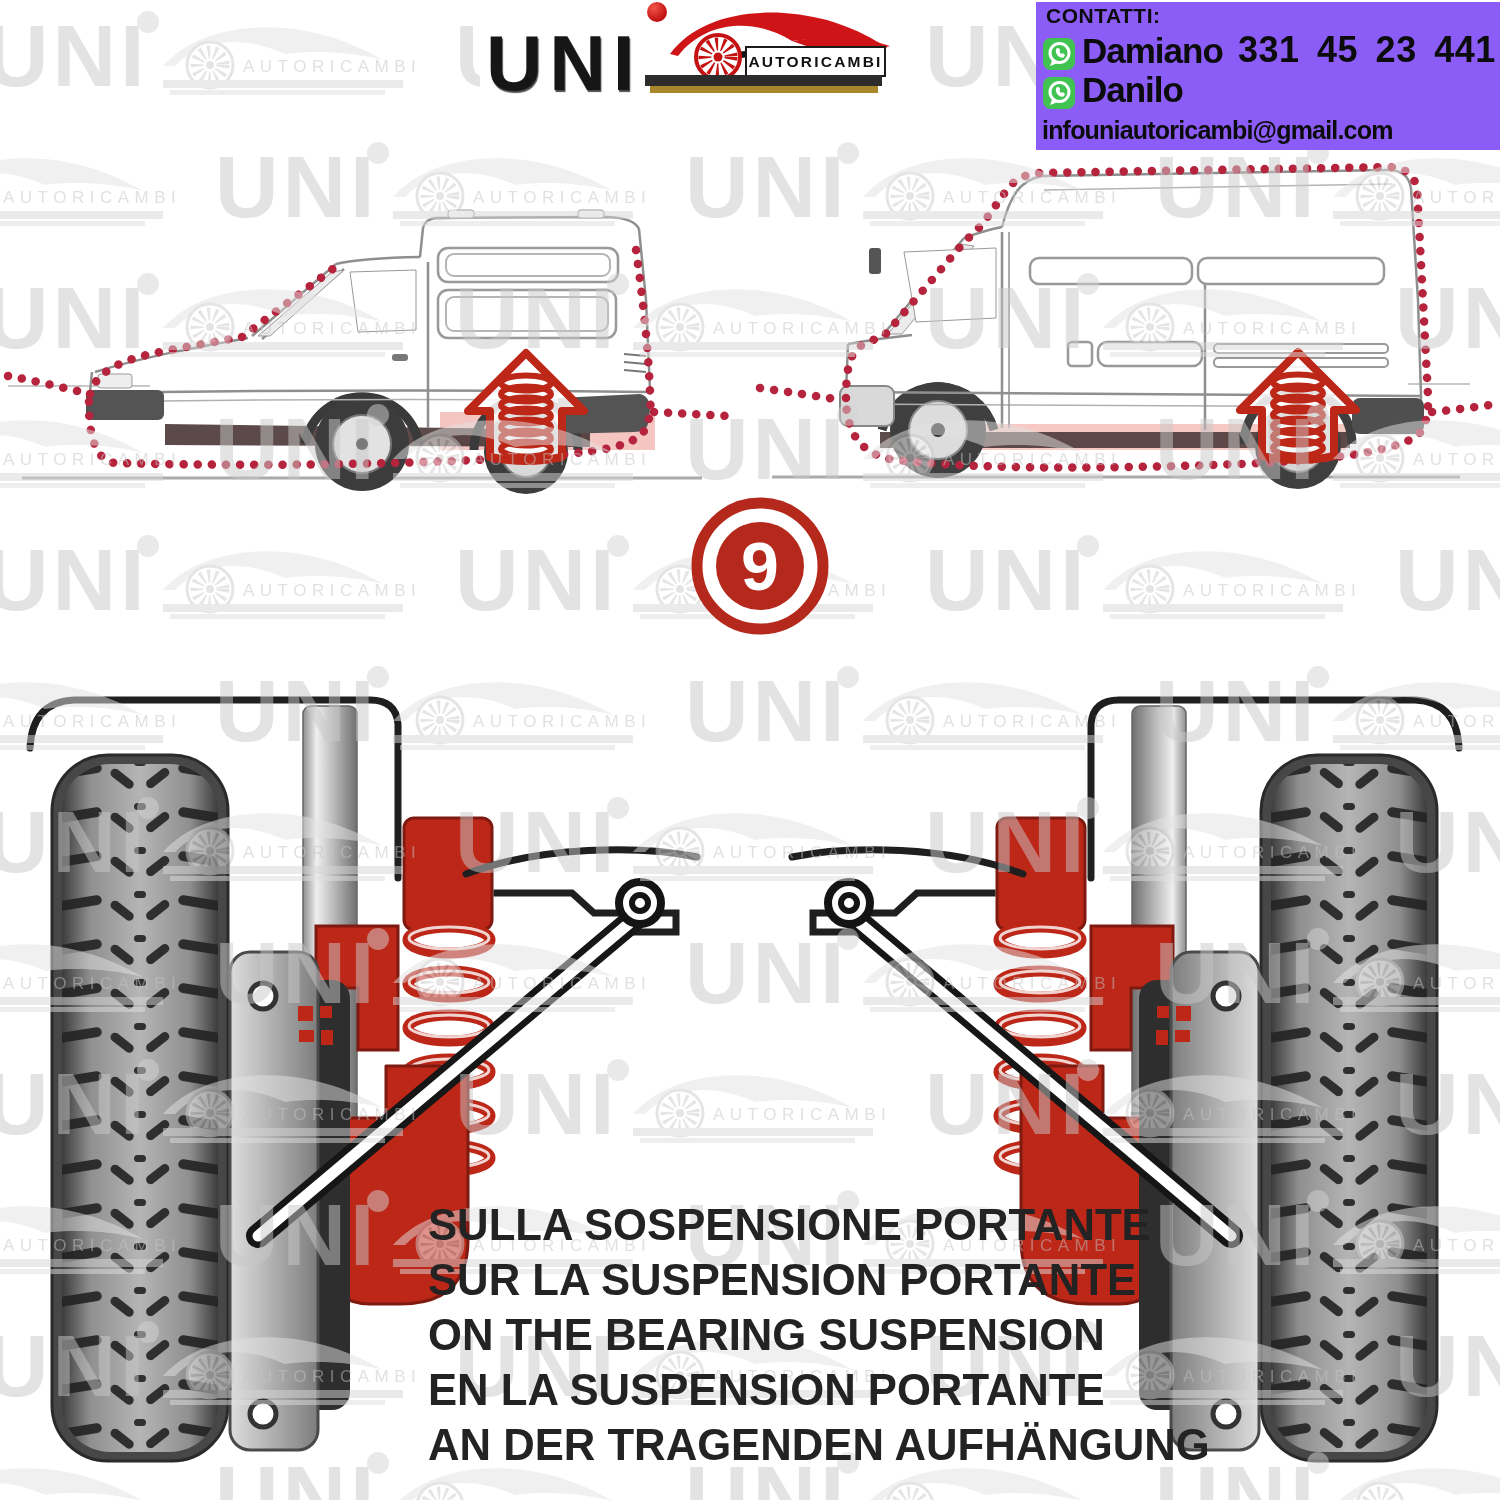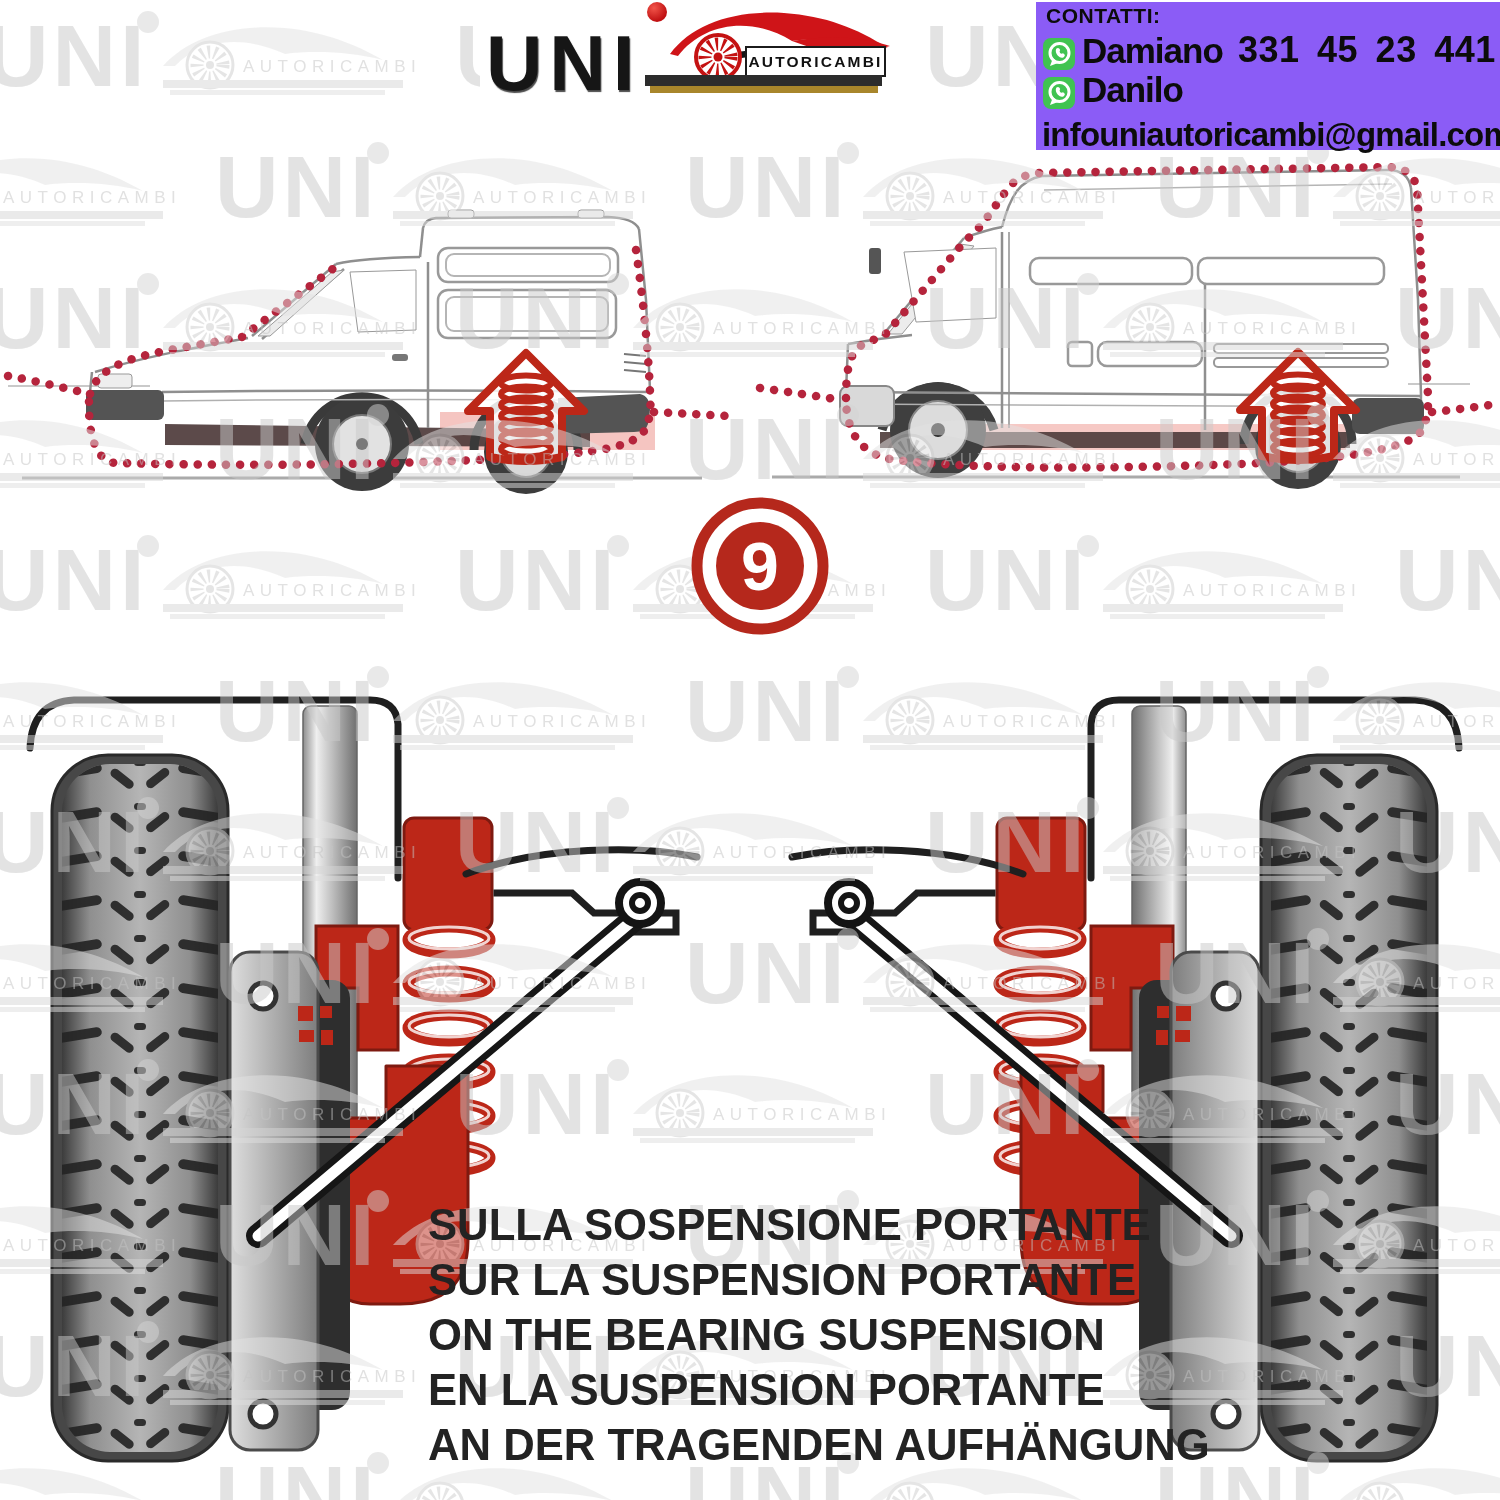--- a/index.html
+++ b/index.html
@@ -18,21 +18,21 @@
              text-align:center;line-height:27px;}
   #brand-bar-dark{position:absolute;left:165px;top:75px;width:237px;height:11px;background:#2c2c2c;}
   #brand-bar-gold{position:absolute;left:170px;top:86px;width:228px;height:7px;background:#a8862b;}
   #contact-block{position:absolute;left:1036px;top:2px;width:464px;height:148px;background:#8b5cf6;z-index:5;
                  color:#0c0c0c;}
   #contact-title{font-size:21px;font-weight:bold;margin:2px 0 4px 10px;letter-spacing:0.5px;}
   .contact-row{display:flex;align-items:flex-end;height:39px;margin-left:6px;}
   .contact-row svg{flex:0 0 34px;}
   .contact-name{font-size:35px;font-weight:bold;width:156px;margin-left:6px;letter-spacing:-1px;}
   .contact-phone{font-size:36px;font-weight:bold;letter-spacing:0.5px;word-spacing:7px;}
-  #contact-email{font-size:33px;font-weight:bold;margin:6px 0 0 6px;letter-spacing:-0.8px;}
+  #contact-email{font-size:25px;font-weight:bold;margin:6px 0 0 6px;letter-spacing:-0.8px;}
   
   #captions{position:absolute;left:428px;top:1197px;z-index:5;transform:scaleX(0.97);
             transform-origin:left top;}
   .caption-line{font-size:45px;font-weight:bold;color:#232323;line-height:55px;white-space:nowrap;}
   
   #artwork{z-index:1;} #wm-layer{z-index:2;} #badge-svg{z-index:4;}
 </style>
 </head>
 <body>
 

